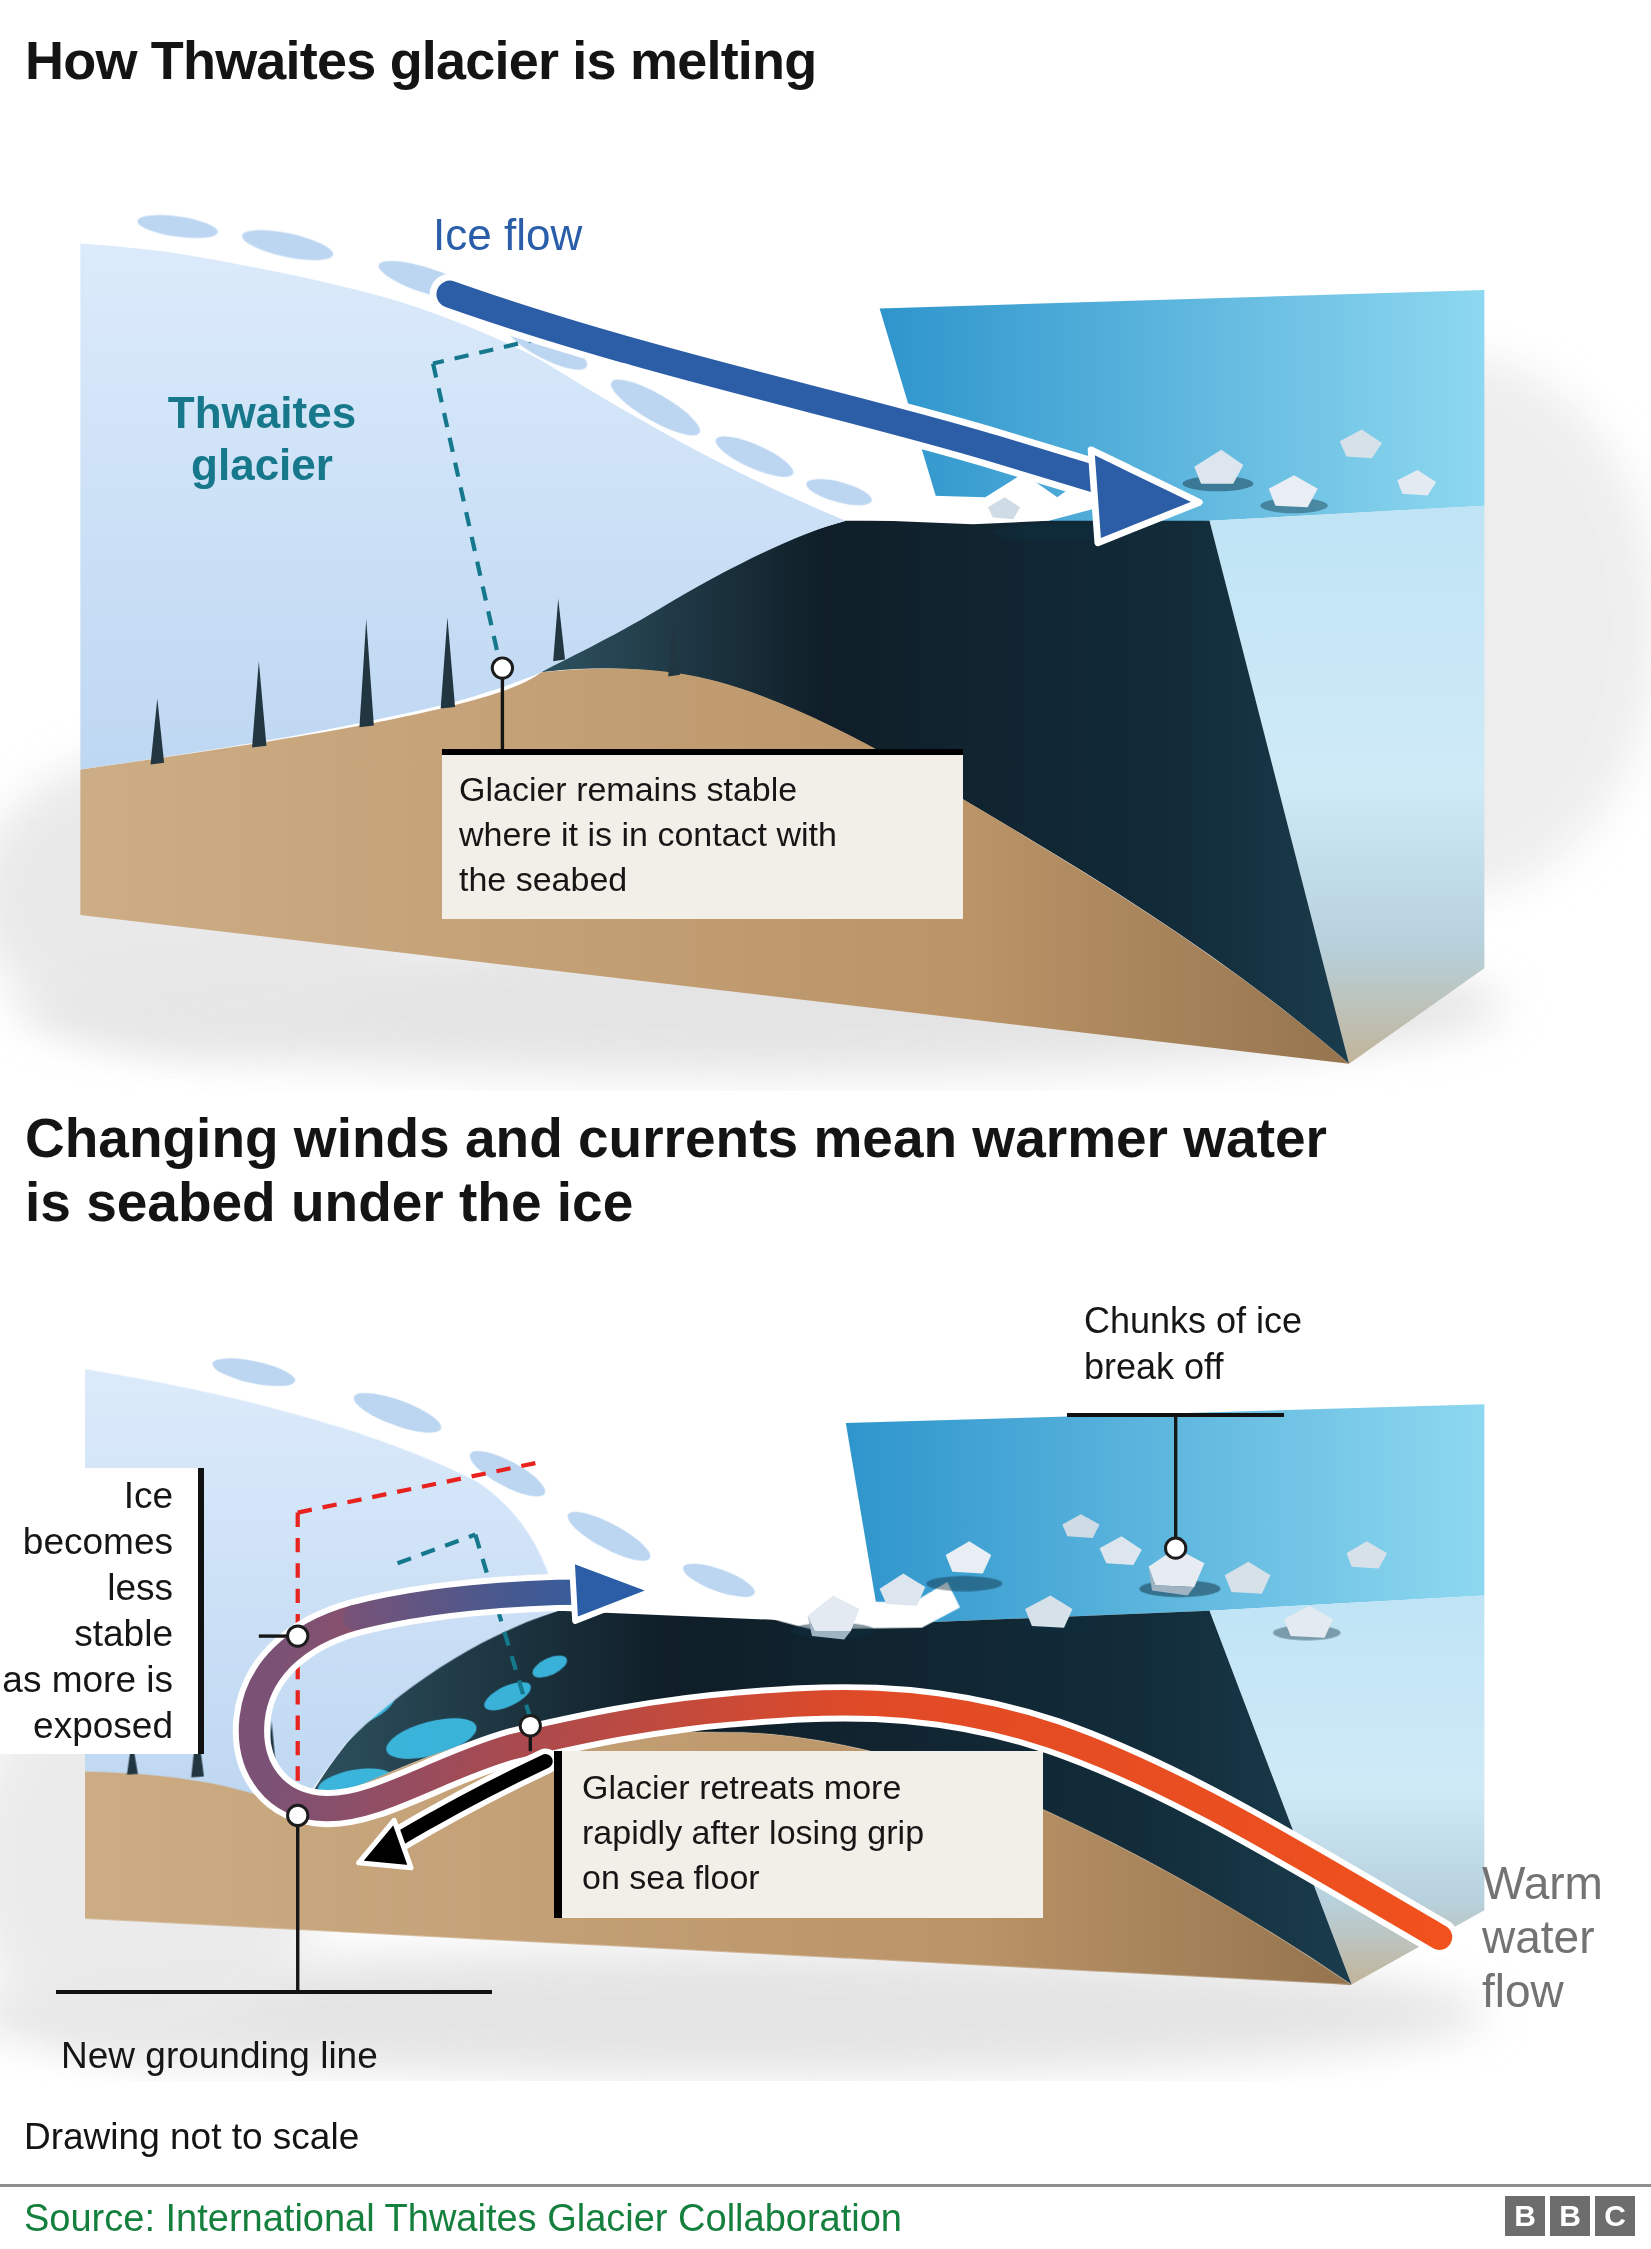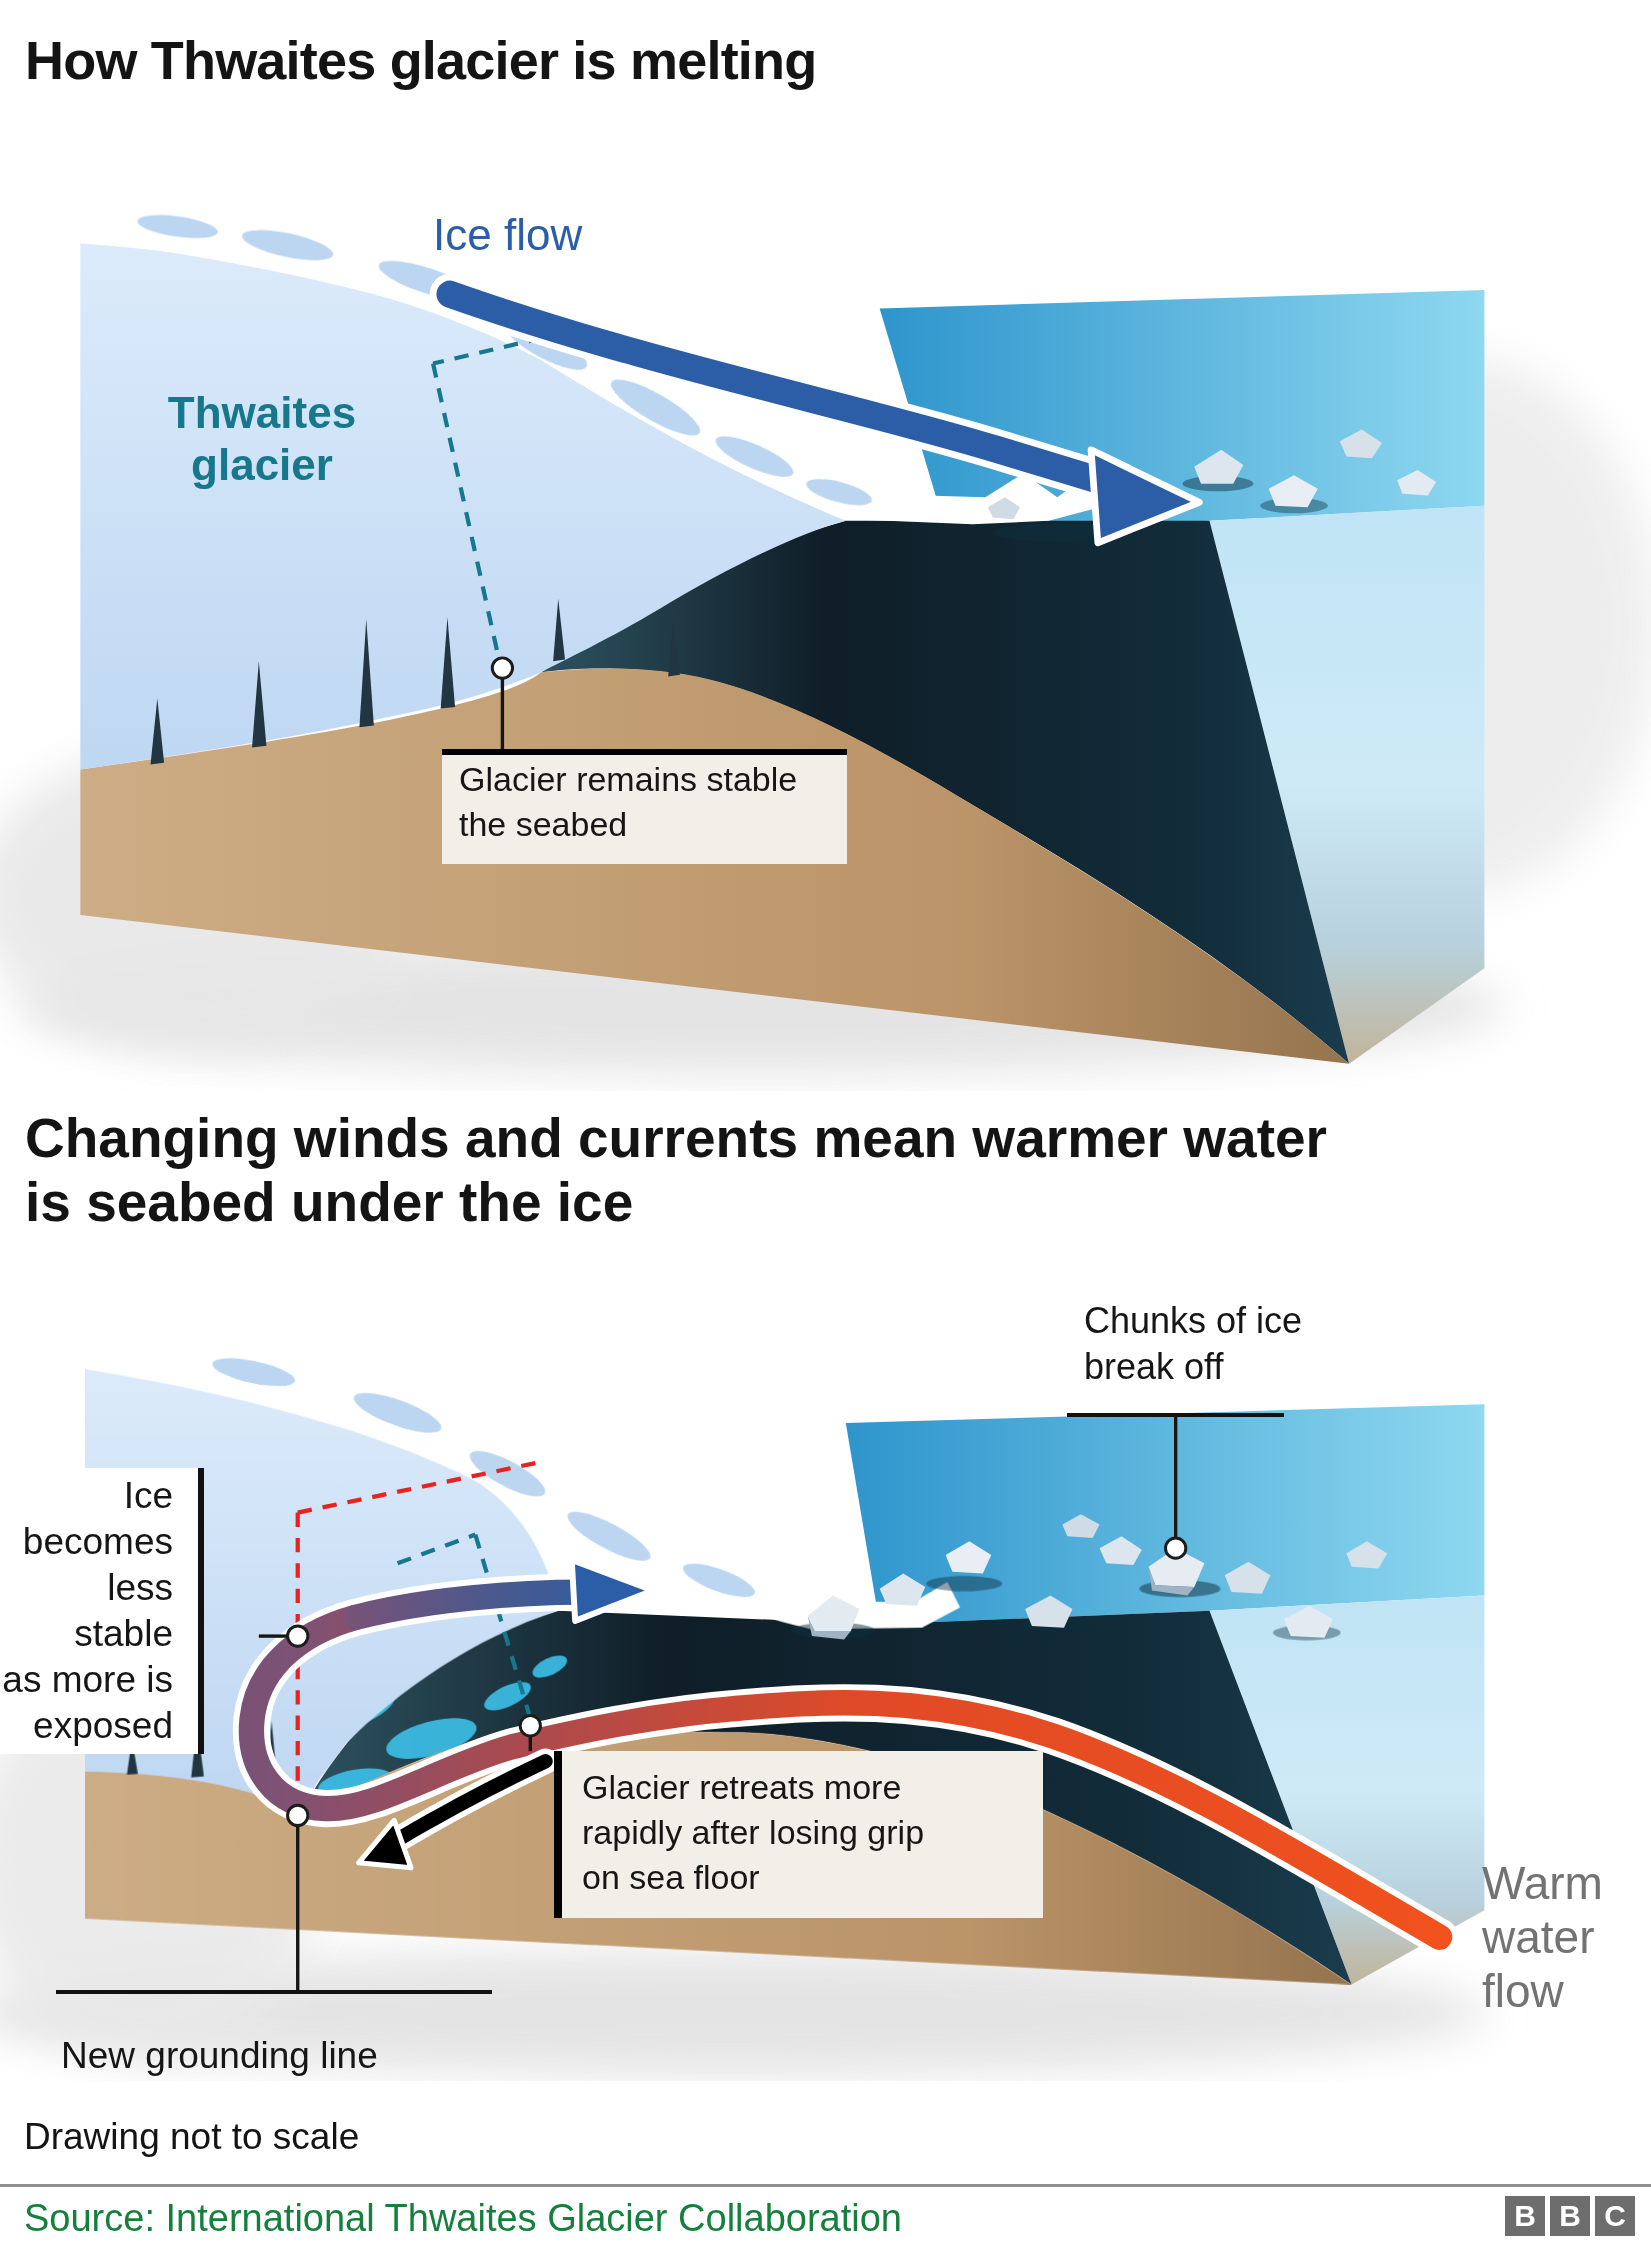--- a/index.html
+++ b/index.html
@@ -5,21 +5,21 @@
   html,body{margin:0;padding:0;background:#fff;}
   .page{position:relative;width:1651px;height:2250px;background:#fff;overflow:hidden;
         font-family:"Liberation Sans", sans-serif;color:#161616;}
   .abs{position:absolute;}
   .title{left:25px;top:29px;font-size:54px;font-weight:700;letter-spacing:-0.8px;color:#141414;}
   .h2{left:25px;top:1106px;font-size:55px;font-weight:700;line-height:64px;color:#141414;}
   .iceflow{left:433px;top:210px;font-size:44px;color:#2a5ea8;text-align:center;}
   .thwaites{left:93px;top:387px;width:338px;text-align:center;font-size:44px;font-weight:700;
             line-height:52px;color:#17788c;}
   .callout-box{background:#f2efe8;font-size:34px;line-height:45px;color:#161616;}
-  .box1{left:442px;top:749px;width:405px;border-top:6px solid #000;padding:2px 17px 17px 17px;box-sizing:border-box;}
+  .box1{left:442px;top:749px;width:521px;border-top:6px solid #000;padding:12px 17px 17px 17px;box-sizing:border-box;}
   .box2{left:554px;top:1751px;width:489px;border-left:8.5px solid #000;padding:13.5px 18.6px 18.6px 20px;box-sizing:border-box;}
   .chunks{left:1084px;top:1298px;font-size:36px;line-height:46px;color:#161616;}
   .rule{background:#111;}
   .lessstable{left:0px;top:1468px;width:204px;height:286px;background:#fff;border-right:6px solid #111;
               text-align:right;font-size:37px;line-height:46px;color:#161616;
               padding:5px 25px 0 0;box-sizing:border-box;}
   .newground{left:61px;top:2003px;font-size:37px;color:#161616;margin-top:32px;}
   .warm{left:1482px;top:1856px;font-size:46px;line-height:54px;color:#737373;}
   .footnote{left:24px;top:2116px;font-size:37px;color:#141414;}
   .source{left:24px;top:2197px;font-size:38px;color:#15803d;}
@@ -132,20 +132,21 @@
 
   <div class="abs iceflow">Ice flow</div>
 
   <div class="abs thwaites">
     <span class="line">Thwaites</span>
     <span class="line">glacier</span>
   </div>
 
   <div class="abs callout-box box1">
     <span class="line">Glacier remains stable</span>
+    <span class="line">where it is in contact with</span>
     <span class="line">the seabed</span>
   </div>
 
   <div class="abs h2">
     <span class="line">Changing winds and currents mean warmer water</span>
     <span class="line">is seabed under the ice</span>
   </div>
 
   <svg style="top:1269px" width="1651" height="812" viewBox="0 0 1952 960">
     <defs>

